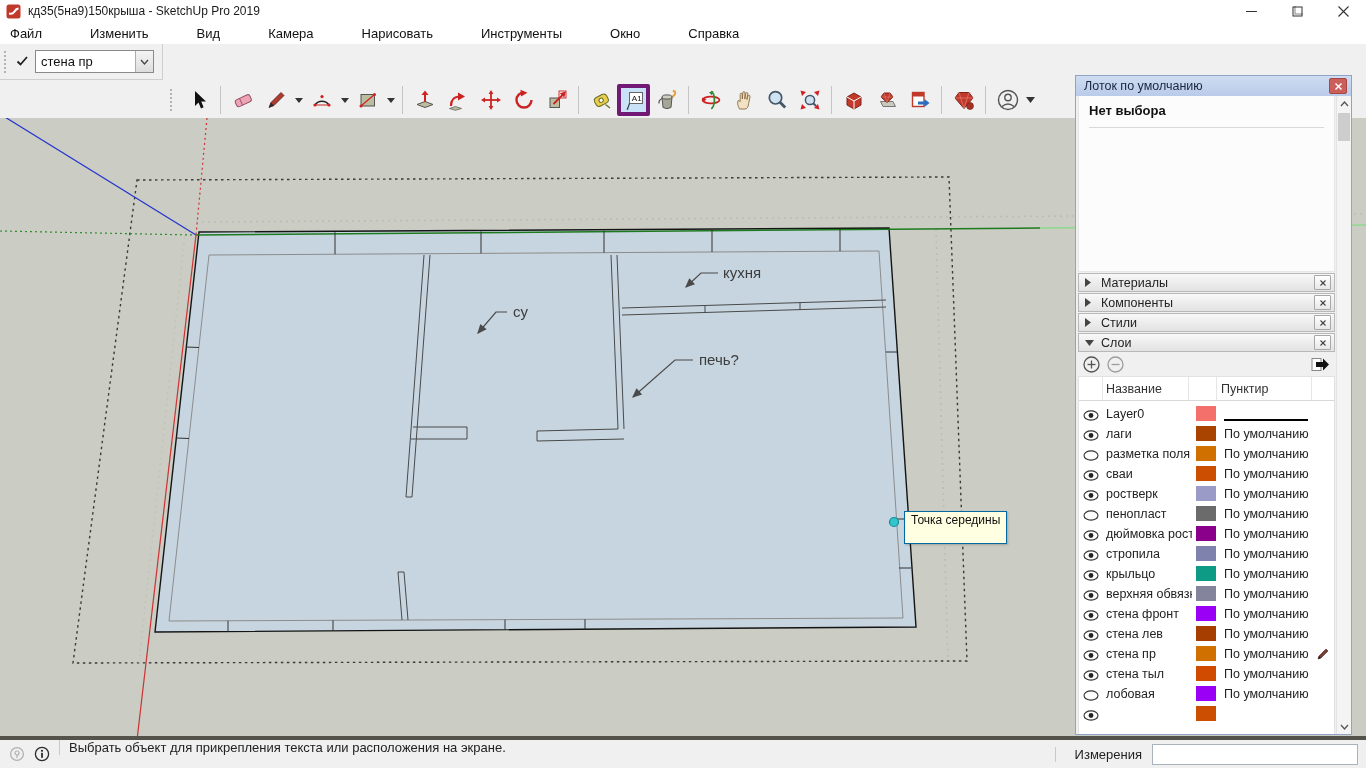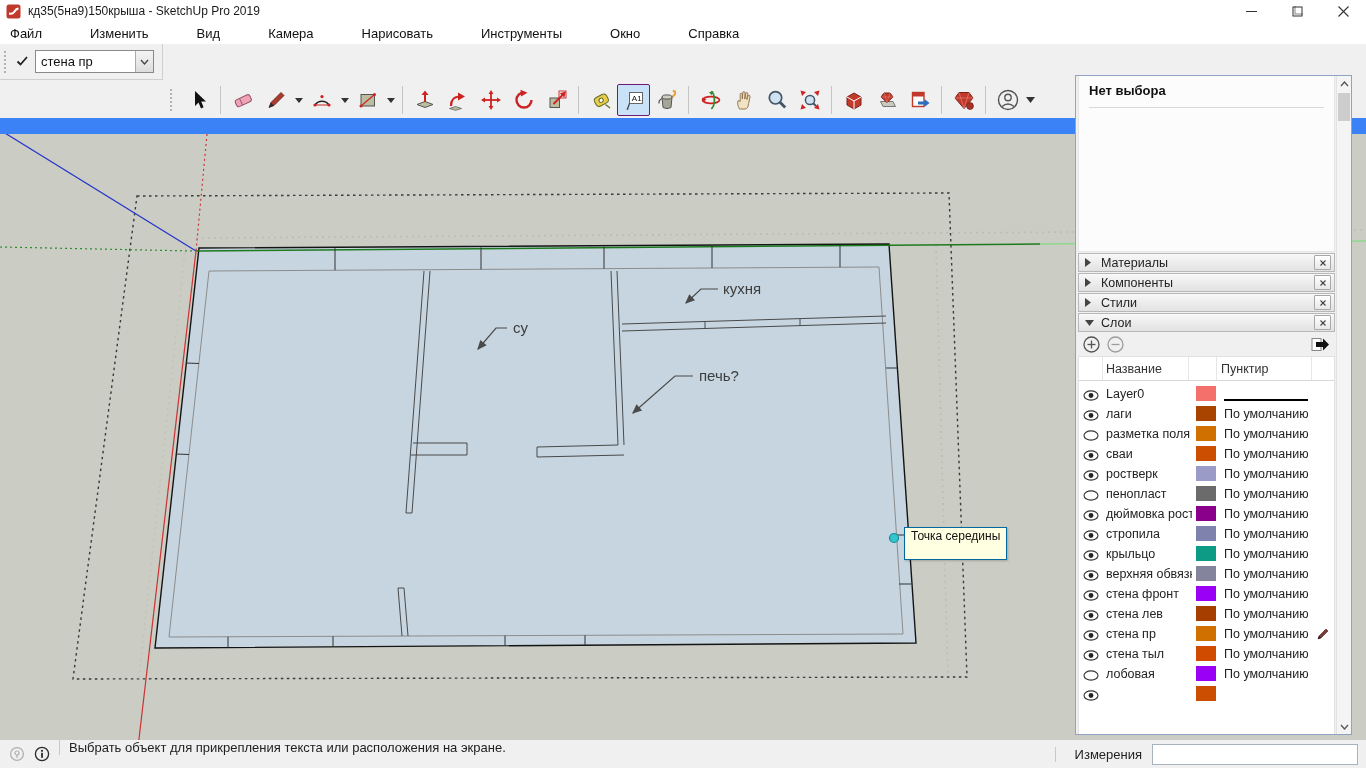--- a/index.html
+++ b/index.html
@@ -19,26 +19,26 @@
 
   
   .toolzone{position:absolute;left:0;top:44px;width:100%;height:74px;background:#F0F0F0;}
   .combo-bar{position:absolute;left:0;top:0;width:163px;height:36px;background:#F0F0F0;border-right:1px solid #CFCFCF;border-bottom:1px solid #CFCFCF;display:flex;align-items:center;box-sizing:border-box;}
   .grip{width:3px;height:22px;border-left:2px dotted #B3B3B3;margin:0 7px 0 4px;flex:0 0 auto;}
   .combo{display:flex;height:23px;width:119px;border:1px solid #898989;background:#fff;align-items:center;box-sizing:border-box;margin-left:6px;}
   .combo-text{flex:1;font-size:13px;color:#111;padding-left:5px;white-space:nowrap;overflow:hidden;}
   .combo-dd{width:17px;height:21px;background:linear-gradient(#F4F4F4,#DDDDDD);border-left:1px solid #ACACAC;display:flex;align-items:center;justify-content:center;}
   .icons-bar{position:absolute;left:166px;top:38px;height:36px;display:flex;align-items:center;}
   .tbtn{width:33px;height:32px;display:flex;align-items:center;justify-content:center;flex:0 0 auto;box-sizing:border-box;}
-  .tbtn.active{background:#C9E2F8;border:1px solid #701a75;border-radius:2px;}
+  .tbtn.active{background:#C9E2F8;border:4px solid #701a75;border-radius:2px;}
   .dd{width:13px;height:32px;display:flex;align-items:center;justify-content:center;flex:0 0 auto;}
   .tsep{width:1px;height:28px;background:#C5C5C5;margin:0 5px;flex:0 0 auto;}
 
   
-  .canvas{position:absolute;left:0;top:118px;width:1366px;height:622px;background:#CBCCC4;overflow:hidden;margin-top:16px;}
+  .canvas{position:absolute;left:0;top:118px;width:1366px;height:622px;background:#CBCCC4;overflow:hidden;}
   .canvas svg{position:absolute;left:0;top:0;display:block;}
   .canvas-edge{position:absolute;left:0;bottom:0;width:100%;height:4px;background:#53534C;}
   .tooltip{position:absolute;left:904px;top:393px;background:#FFFFE1;border:1px solid #0369a1;font-size:12px;color:#111;padding:1px 6px 16px;white-space:nowrap;box-shadow:1px 1px 2px rgba(0,0,0,.2);}
 
   
   .tray{position:absolute;left:1075px;top:75px;width:277px;height:660px;background:#F0F0F0;border:1px solid #8FA3C4;box-sizing:border-box;z-index:10;display:flex;flex-direction:column;}
   .tray-header{height:20px;flex:0 0 auto;background:linear-gradient(#CFDCF2,#B9CBE9);display:flex;align-items:center;padding:0 4px 0 8px;font-size:12.5px;color:#18253f;}
   .tray-close{margin-left:auto;width:16px;height:14px;background:#CA5F5B;border:1px solid #A64744;border-radius:2px;display:flex;align-items:center;justify-content:center;}
   .tray-body{flex:1;position:relative;padding-right:14px;display:flex;flex-direction:column;overflow:hidden;}
   .tray-scroll{position:absolute;right:0;top:0;bottom:0;width:14px;background:#F4F4F4;border-left:1px solid #E3E3E3;}
@@ -412,20 +412,29 @@
         <text x="699" y="247">печь?</text>
       </g>
 
       <circle cx="894" cy="404" r="4.5" fill="#35C4CC" stroke="#0E8F96" stroke-width="1.2"></circle>
     </svg>
     <div class="tooltip">Точка середины</div>
     <div class="canvas-edge"></div>
   </div>
 
   <div class="tray">
+    <div class="tray-header">
+      <span>Лоток по умолчанию</span>
+      <span class="tray-close">
+          <svg width="7" height="7" viewBox="0 0 7 7">
+            <line x1="0.5" y1="0.5" x2="6.5" y2="6.5" stroke="#fff" stroke-width="1.4"></line>
+            <line x1="6.5" y1="0.5" x2="0.5" y2="6.5" stroke="#fff" stroke-width="1.4"></line>
+          </svg>
+        </span>
+    </div>
     <div class="tray-body">
 
       <div class="ei-content">
         <div class="ei-msg">Нет выбора</div>
         <div class="ei-divider"></div>
       </div>
 
       <div class="section-h">
         <span class="sec-arrow">
             <svg width="6" height="9" viewBox="0 0 6 9">

